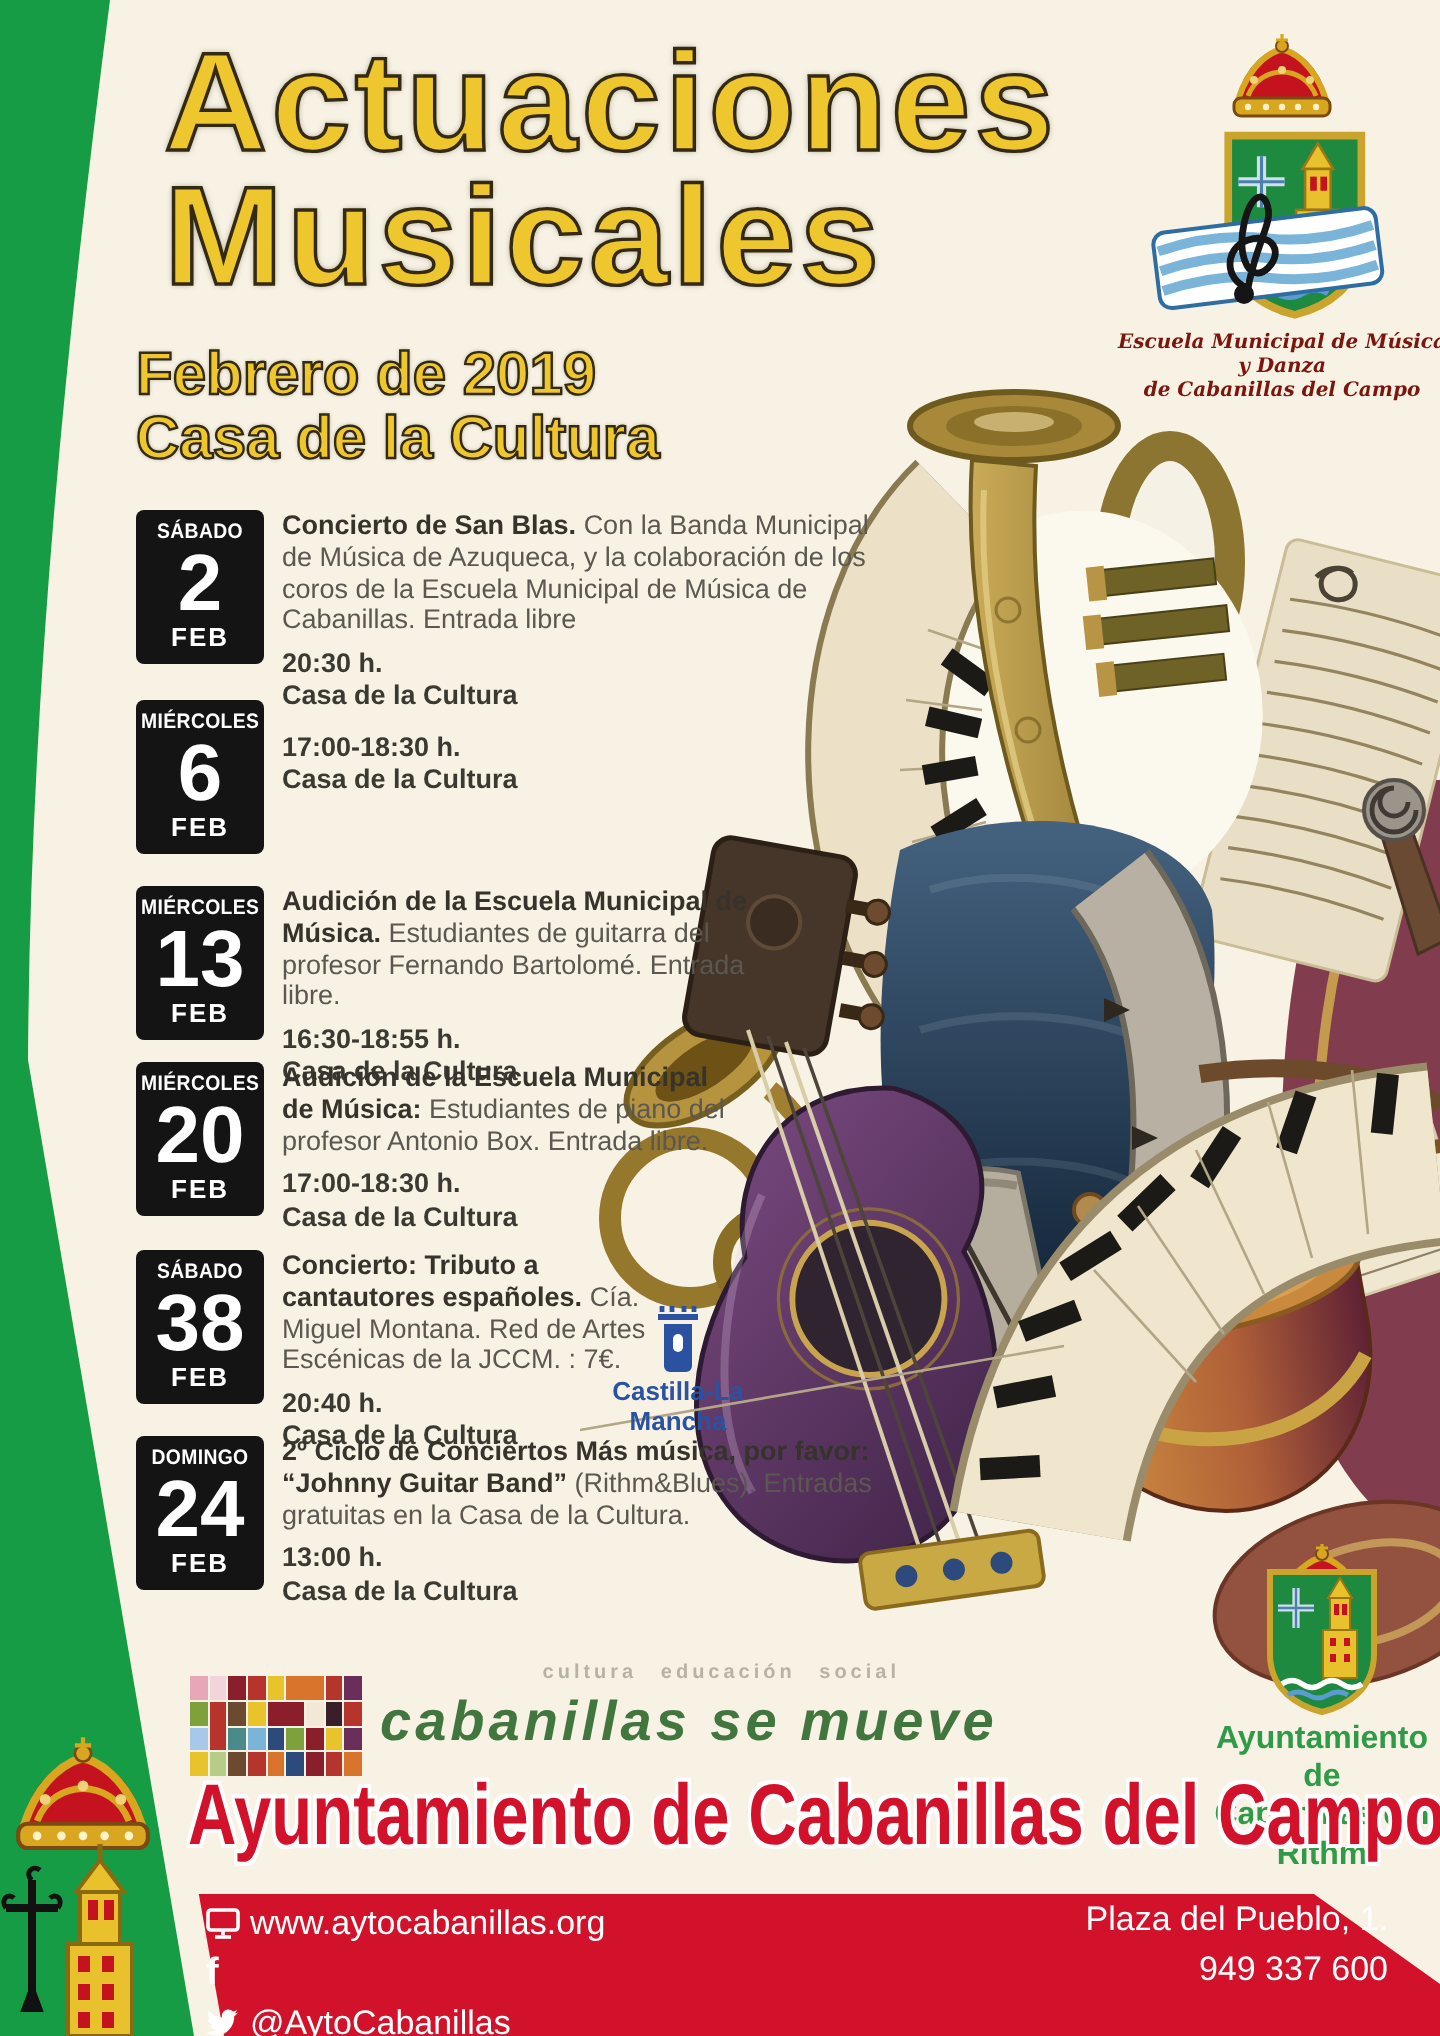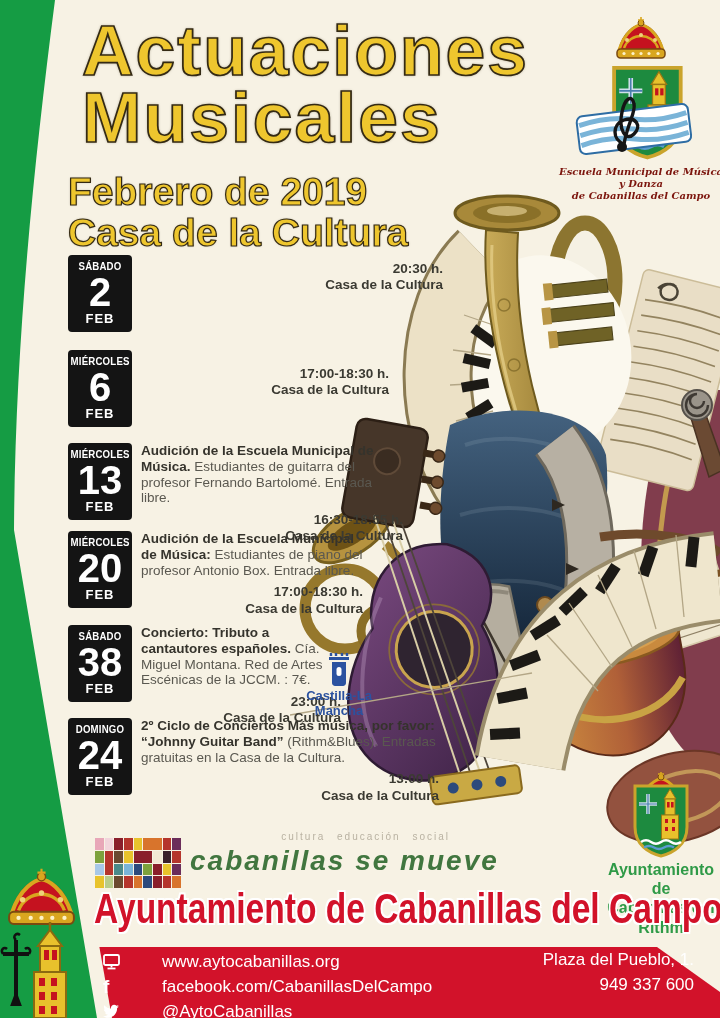--- a/index.html
+++ b/index.html
@@ -5,60 +5,60 @@
   html,body{margin:0;padding:0;}
   body{width:720px;height:1018px;position:relative;overflow:hidden;
        background:#f7f2e4;font-family:"Liberation Sans",sans-serif;}
   .abs{position:absolute;}
   svg{display:block;}
 
   
   .title{left:82px;top:18px;line-height:.96;font-weight:bold;font-size:70px;
          letter-spacing:2px;color:#eec62e;-webkit-text-stroke:1.7px #342a14;
          text-shadow:0 0 3px rgba(50,40,15,.55);transform:scaleX(1.02);transform-origin:left top;}
-  .subtitle{left:68px;top:172px;line-height:1.05;font-weight:bold;font-size:39px;
+  .subtitle{left:68px;top:172px;line-height:1.05;font-weight:bold;font-size:30px;
          color:#eec62e;-webkit-text-stroke:1.2px #342a14;text-shadow:0 0 2px rgba(50,40,15,.5);}
 
   
   .school-logo{left:556px;top:12px;width:170px;text-align:center;}
   .school-name{margin-top:2px;font-family:"DejaVu Serif",serif;font-style:italic;
          font-weight:bold;font-size:10px;line-height:1.18;color:#7c150d;}
 
   
   .event{position:absolute;left:68px;display:flex;align-items:flex-start;z-index:3;}
   .dateblock{width:64px;height:77px;background:#141414;border-radius:4px;color:#fff;
          text-align:center;flex:0 0 64px;display:flex;flex-direction:column;
          justify-content:space-between;padding:5px 0 6px 0;box-sizing:border-box;}
   .day{font-size:10.5px;font-weight:bold;letter-spacing:.2px;transform:scaleX(.92);}
   .dnum{font-size:40px;font-weight:bold;line-height:.85;}
   .mon{font-size:13px;font-weight:bold;letter-spacing:1px;}
   .ev-body{margin-left:9px;font-size:13.5px;line-height:1.17;color:#5a5850;}
   .ev-body strong{color:#35332c;}
-  .ev-time{margin-top:6px;font-weight:bold;font-size:13.5px;color:#3b3a32;line-height:1.2;text-align:right;}
+  .ev-time{margin-top:6px;font-weight:bold;font-size:13.5px;color:#3b3a32;line-height:1.2;}
 
   
   .castilla{left:287px;top:653px;width:104px;text-align:center;z-index:4;}
   .castilla .lbl{font-size:13px;font-weight:bold;color:#2b52a0;margin-top:1px;}
 
   
   .tagline{left:255px;top:831px;width:195px;text-align:right;font-size:10px;
-         letter-spacing:2px;word-spacing:7px;color:#b9b2a2;font-weight:normal;z-index:5;}
+         letter-spacing:2px;word-spacing:7px;color:#b9b2a2;font-weight:bold;z-index:5;}
   .mosaic{left:95px;top:838px;width:86px;height:50px;display:grid;z-index:5;
          grid-template-columns:repeat(9,1fr);grid-auto-rows:1fr;gap:1px;}
   .mosaic i{display:block;}
   .brand{left:190px;top:845px;font-size:28px;font-weight:bold;font-style:italic;
          letter-spacing:2px;color:#41763f;z-index:5;}
   .council-logo{left:606px;top:772px;width:110px;text-align:center;z-index:5;}
   .council-logo .lbl{font-size:16px;font-weight:bold;color:#2f9a47;line-height:1.2;margin-top:2px;}
   .red-title{left:94px;top:884px;font-size:43px;font-weight:bold;white-space:nowrap;
          color:#d2122a;letter-spacing:0;transform:scaleX(.78);transform-origin:left top;z-index:6;
          text-shadow:-2px -2px 0 #fff,2px -2px 0 #fff,-2px 2px 0 #fff,2px 2px 0 #fff,
                      0 -2px 0 #fff,0 2px 0 #fff,-2px 0 0 #fff,2px 0 0 #fff;}
   .footer-left{left:103px;top:950px;z-index:7;color:#fff;font-size:17px;}
-  .footer-left .row{display:flex;align-items:center;height:23px;margin-bottom:2px;gap:37px;}
+  .footer-left .row{display:flex;align-items:center;height:23px;margin-bottom:2px;}
   .footer-left .ic{width:22px;flex:0 0 22px;display:flex;justify-content:flex-start;}
   .fb-f{font-weight:bold;font-size:19px;line-height:1;}
   .footer-right{right:26px;top:948px;z-index:7;color:#fff;font-size:17px;
          text-align:right;line-height:1.45;}
   .z1{z-index:1}.z2{z-index:2}.z3{z-index:3}.z5{z-index:5}
 </style>
 </head>
 <body>
 
 <svg width="0" height="0" style="position:absolute">
@@ -351,20 +351,21 @@
   </div>
 </div>
 
 <div class="abs event" style="top:255px">
   <div class="dateblock">
     <div class="day">SÁBADO</div>
       <div class="dnum">2</div>
       <div class="mon">FEB</div>
   </div>
   <div class="ev-body" style="width:302px">
+    <div><strong>Concierto de San Blas.</strong> <span>Con la Banda Municipal de Música de Azuqueca, y la colaboración de los coros de la Escuela Municipal de Música de Cabanillas. Entrada libre</span></div>
     <div class="ev-time"><span>20:30 h.</span><br><span>Casa de la Cultura</span></div>
   </div>
 </div>
 
 <div class="abs event" style="top:350px">
   <div class="dateblock">
     <div class="day">MIÉRCOLES</div>
       <div class="dnum">6</div>
       <div class="mon">FEB</div>
   </div>
@@ -398,21 +399,21 @@
 </div>
 
 <div class="abs event" style="top:625px">
   <div class="dateblock">
     <div class="day">SÁBADO</div>
       <div class="dnum">38</div>
       <div class="mon">FEB</div>
   </div>
   <div class="ev-body" style="width:200px">
     <div><strong>Concierto: Tributo a cantautores españoles.</strong> <span>Cía. Miguel Montana. Red de Artes Escénicas de la JCCM. : 7€.</span></div>
-    <div class="ev-time"><span>23:00 h.</span><br><span>Casa de la Cultura</span></div>
+    <div class="ev-time"><span>20:40 h.</span><br><span>Casa de la Cultura</span></div>
   </div>
 </div>
 
 <div class="abs event" style="top:718px">
   <div class="dateblock">
     <div class="day">DOMINGO</div>
       <div class="dnum">24</div>
       <div class="mon">FEB</div>
   </div>
   <div class="ev-body" style="width:298px">
@@ -513,21 +514,20 @@
       <svg width="17" height="16" viewBox="0 0 17 16">
           <rect x="1" y="1" width="15" height="10" rx="1.5" fill="none" stroke="#fff" stroke-width="1.8"></rect>
           <line x1="8.5" y1="11" x2="8.5" y2="13.5" stroke="#fff" stroke-width="1.8"></line>
           <line x1="4.5" y1="14.5" x2="12.5" y2="14.5" stroke="#fff" stroke-width="1.8"></line>
         </svg>
     </span>
     <span>www.aytocabanillas.org</span>
   </div>
   <div class="row">
     <span class="ic fb-f">f</span>
-    <span>facebook.com/CabanillasDelCampo</span>
   </div>
   <div class="row">
     <span class="ic">
       <svg width="17" height="15" viewBox="0 0 17 15">
           <path d="M16,2.2 c-.6,.3 -1.2,.5 -1.8,.6 C14.8,2.4 15.3,1.7 15.5,1 c-.6,.4 -1.3,.7 -2,.8 C12.9,1.1 12,.7 11.1,.7 c-1.8,0 -3.2,1.5 -3.2,3.3 0,.3 0,.5 .1,.7 C5.3,4.6 2.9,3.3 1.3,1.3 1,1.8 .9,2.4 .9,3 c0,1.1 .6,2.1 1.4,2.7 -.5,0 -1,-.2 -1.4,-.4 0,1.6 1.1,2.9 2.6,3.2 -.3,.1 -.6,.1 -.9,.1 -.2,0 -.4,0 -.6,-.1 .4,1.3 1.6,2.3 3,2.3 -1.1,.9 -2.5,1.4 -4,1.4 H0 c1.4,.9 3.1,1.5 4.9,1.5 5.9,0 9.2,-4.9 9.2,-9.2 v-.4 C14.9,3.6 15.5,2.9 16,2.2 Z" fill="#fff"></path>
         </svg>
     </span>
     <span>@AytoCabanillas</span>
   </div>
 </div>

